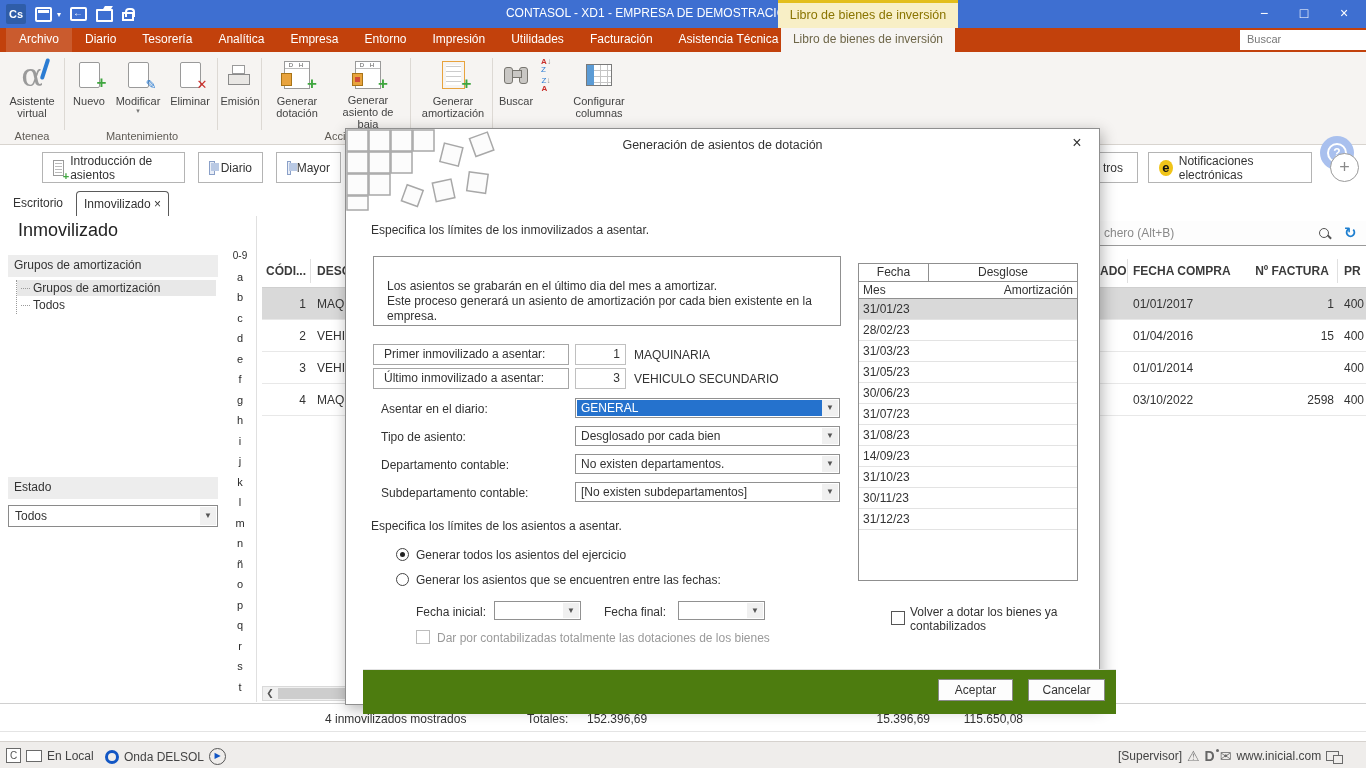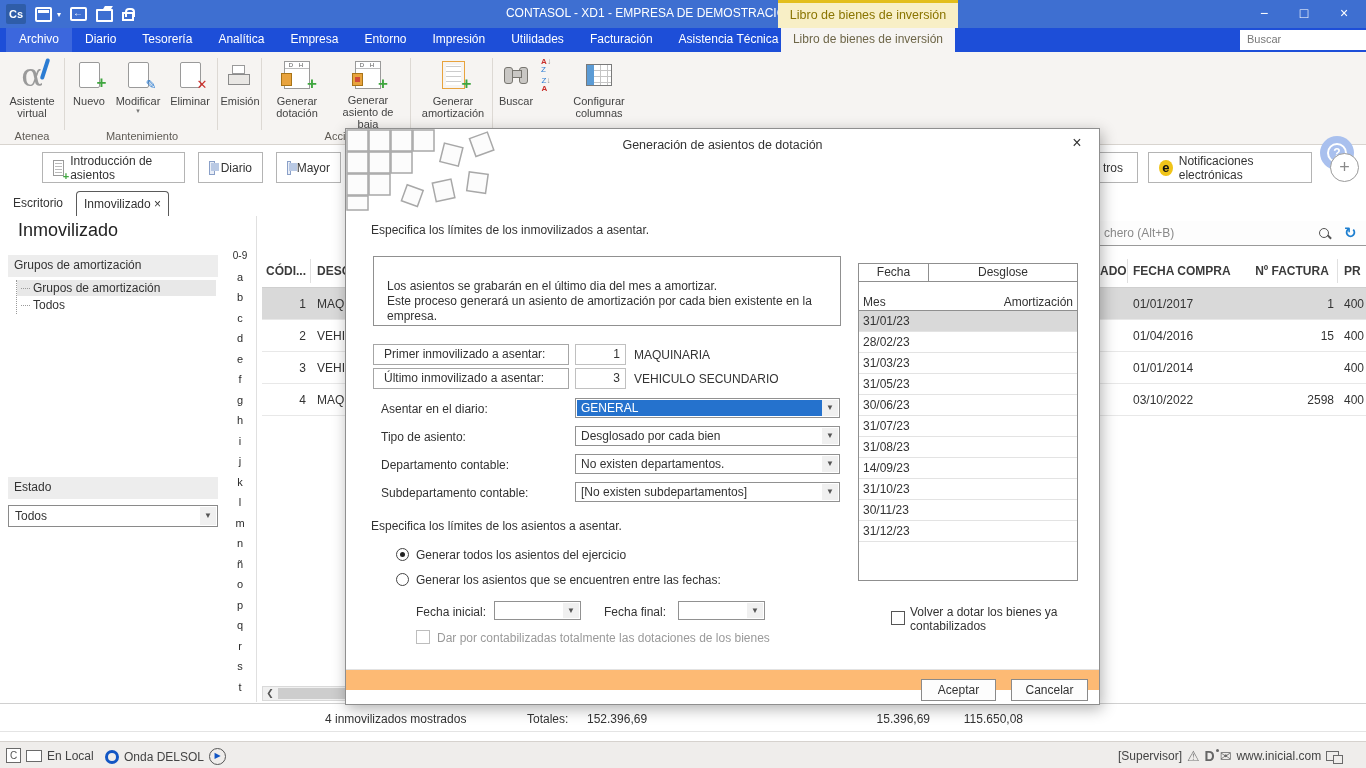--- a/index.html
+++ b/index.html
@@ -2,21 +2,21 @@
 <html><head>
 <meta charset="utf-8">
 <style>
   * { margin:0; padding:0; box-sizing:border-box; }
   body { font-family:"Liberation Sans","DejaVu Sans",sans-serif; background:#888; }
   #app { position:relative; width:1366px; height:768px; background:#fff; overflow:hidden;
          font-size:12px; color:#333; }
 
   
   .titlebar { position:absolute; left:0; top:0; width:1366px; height:28px; background:#3e6fd1; }
-  .menubar  { position:absolute; left:0; top:28px; width:1366px; height:24px; background:#1d4ed8; }
+  .menubar  { position:absolute; left:0; top:28px; width:1366px; height:24px; background:#c2410c; }
   .app-title { position:absolute; top:6px; width:100%; text-align:center; color:#fff; font-size:12px; }
   .qa { position:absolute; top:4px; left:6px; display:flex; align-items:center; gap:9px; height:20px; }
   .qa-logo { width:20px; height:20px; background:#2f5da8; color:#fff; font-size:11px; font-weight:bold;
              display:flex; align-items:center; justify-content:center; border-radius:2px; }
   .wicon { position:relative; display:inline-block; }
   .qa-cal { width:17px; height:15px; border:2px solid #fff; border-radius:2px; }
   .qa-cal::before { content:""; position:absolute; left:1px; right:1px; top:1px; height:3px; background:#fff; }
   .qa-caret { color:#fff; font-size:8px; margin-left:-4px; }
   .qa-back { width:17px; height:14px; border:2px solid #fff; border-radius:2px; }
   .qa-back::before { content:"\2190"; position:absolute; left:1px; top:-2px; color:#fff; font-size:10px; }
@@ -161,26 +161,26 @@
   .combo-selblue { position:absolute; left:1px; top:1px; right:17px; bottom:1px; background:#2572cd; color:#fff;
                    padding-left:4px; line-height:16px; }
   .radio { position:absolute; width:13px; height:13px; border:1px solid #444; border-radius:50%; background:#fff; }
   .radio.on::after { content:""; position:absolute; left:3px; top:3px; width:5px; height:5px; border-radius:50%; background:#222; }
   .chk { position:absolute; width:14px; height:14px; border:1px solid #555; background:#fff; }
   .chk.dis { border-color:#bdbdbd; }
   .sched { position:absolute; left:512px; top:134px; width:220px; height:318px; border:1px solid #8f8f8f; font-size:12px; }
   .sched-h { display:flex; height:18px; border-bottom:1px solid #8f8f8f; text-align:center; line-height:17px; color:#333; }
   .sched-h .c1 { width:70px; border-right:1px solid #8f8f8f; }
   .sched-h .c2 { flex:1; }
-  .sched-sub { display:flex; height:17px; border-bottom:1px solid #8f8f8f; line-height:16px;margin-top:12px; }
+  .sched-sub { display:flex; height:17px; border-bottom:1px solid #8f8f8f; line-height:16px; }
   .sched-sub .c1 { width:70px; padding-left:4px; }
   .sched-sub .c2 { flex:1; text-align:right; padding-right:4px; }
   .sched-row { height:21px; line-height:20px; padding-left:4px; border-bottom:1px solid #e3e3e3; }
   .sched-row.sel { background:#d9d9d9; }
-  .dlg-footer { position:absolute; left:0; top:540px; width:753px; height:21px; background:#fdba74; border-top:1px solid #e2e2e2; }
+  .dlg-footer { position:absolute; left:17px; top:540px; width:753px; height:45px; background:#4d7c0f; border-top:1px solid #e2e2e2; }
   .dlg-btn { position:absolute; top:9px; height:22px; border:1px solid #8a8a8a; background:#fdfdfd;
              font-size:12px; text-align:center; line-height:20px; color:#333; }
   .muted { color:#9a9a9a; }
 </style>
 </head>
 <body>
 
 <div id="app">
 
   <div class="titlebar">

